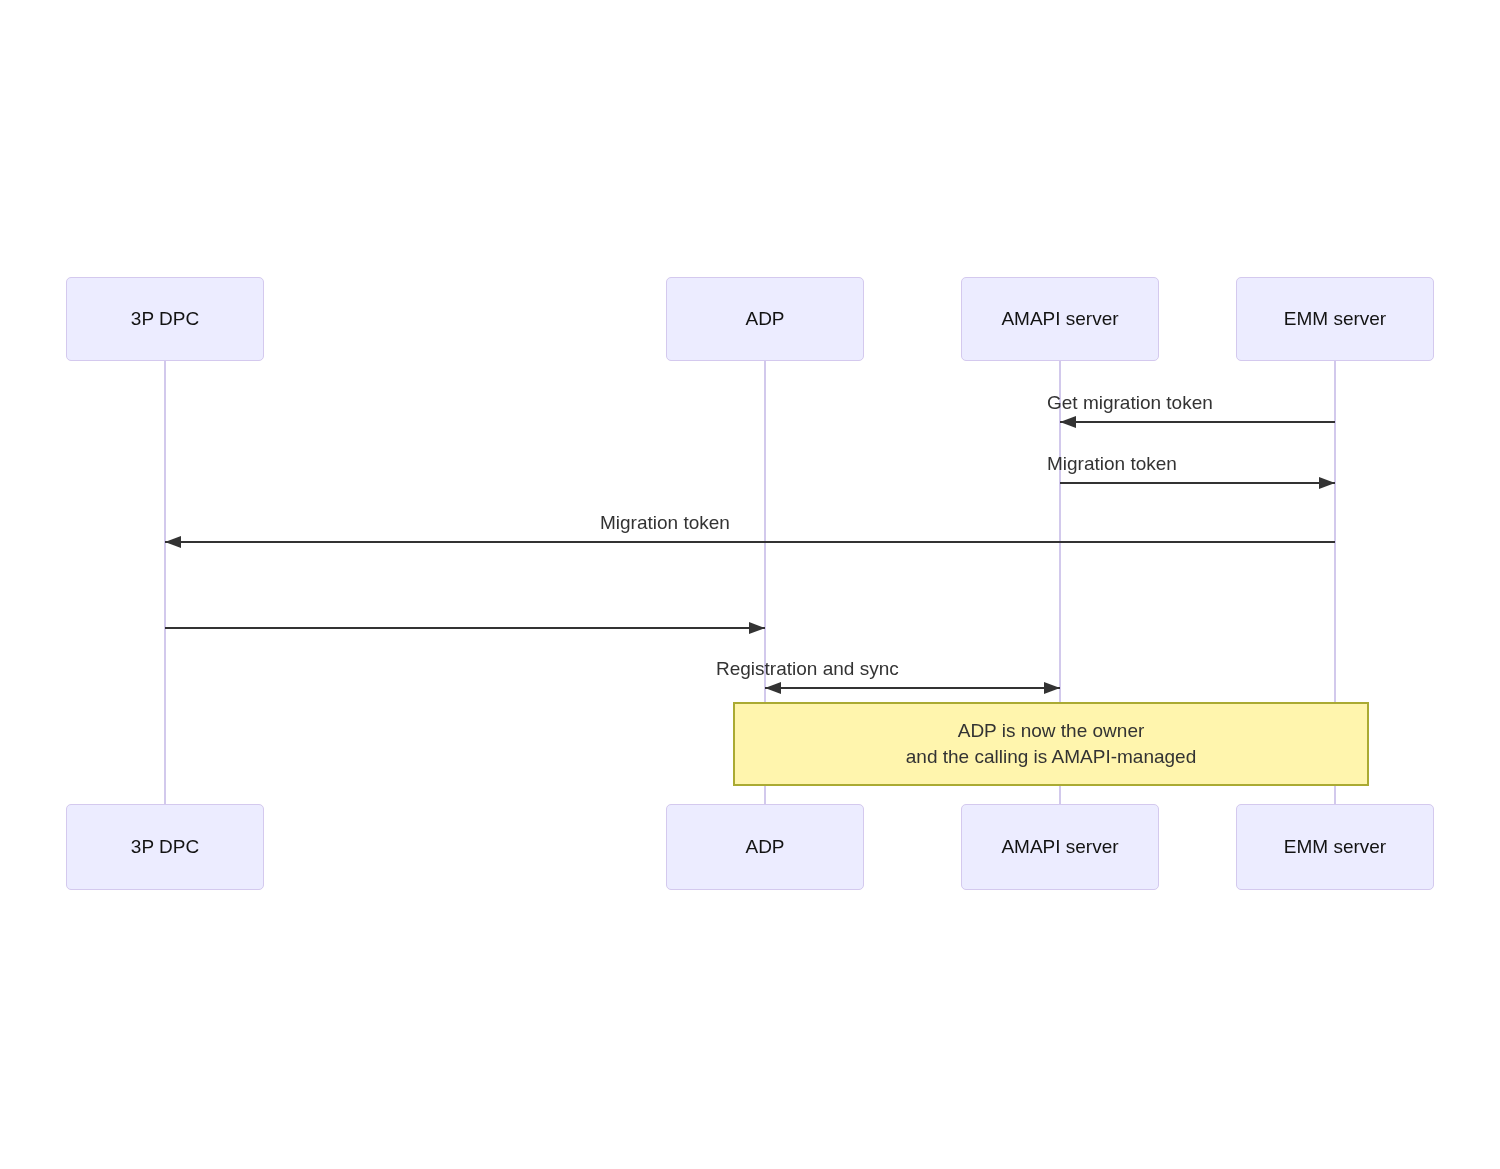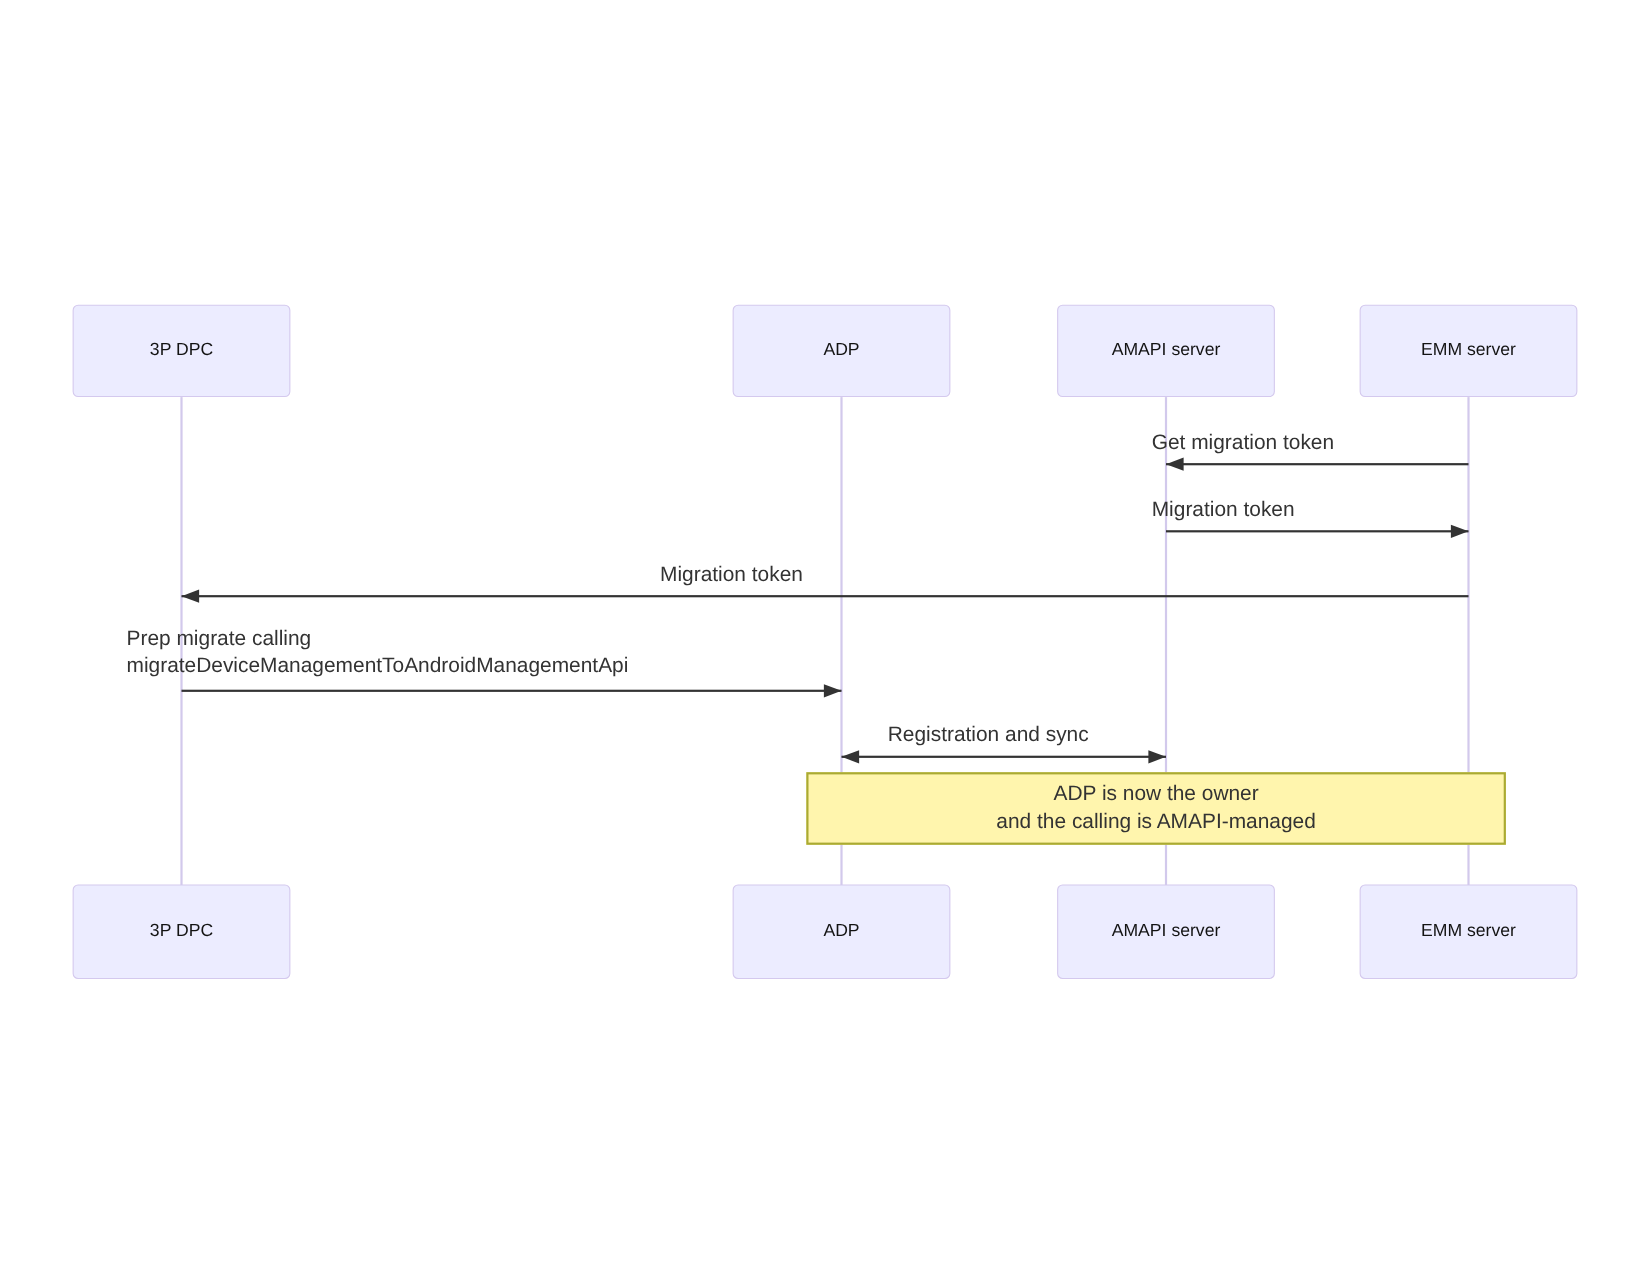--- a/index.html
+++ b/index.html
@@ -21,21 +21,21 @@
   .actor {
     position: absolute;
     width: 198px;
     box-sizing: border-box;
     background: #ececff;
     border: 1.5px solid #d4c9ee;
     border-radius: 5px;
     display: flex;
     align-items: center;
     justify-content: center;
-    font-size: 16px;
+    font-size: 19px;
     color: #131313;
   }
   .actor.top { top: 277px; height: 84px; }
   .actor.bottom { top: 804px; height: 86px; }
   .msg-label {
     position: absolute;
     font-size: 19px;
     line-height: 25px;
     color: #333333;
     white-space: nowrap;
@@ -49,21 +49,21 @@
     position: absolute;
     width: 0; height: 0;
     border-top: 6px solid transparent;
     border-bottom: 6px solid transparent;
   }
   .ah.l { border-right: 16px solid #333333; }
   .ah.r { border-left: 16px solid #333333; }
   .note {
     position: absolute;
     left: 733px; top: 702px;
-    width: 636px; height: 66px;
+    width: 636px; height: 84px;
     box-sizing: border-box;
     background: #fff5ad;
     border: 2px solid #aaaa33;
     display: flex;
     flex-direction: column;
     align-items: center;
     justify-content: center;
     font-size: 19px;
     line-height: 26px;
     color: #333333;
@@ -98,28 +98,24 @@
   <div class="ah l" style="left:1060px; top:416px"></div>
 
   <div class="msg-label" style="left:1047px; top:451px; width:300px">Migration token</div>
   <div class="msg-line" style="left:1060px; top:482px; width:275px"></div>
   <div class="ah r" style="left:1319px; top:477px"></div>
 
   <div class="msg-label" style="left:600px; top:510px; width:300px">Migration token</div>
   <div class="msg-line" style="left:165px; top:541px; width:1170px"></div>
   <div class="ah l" style="left:165px; top:536px"></div>
 
-  <div class="msg-label" style="left:115px; top:568px; width:700px">
-    <div>Prep migrate calling</div>
-    <div>migrateDeviceManagementToAndroidManagementApi</div>
-  </div>
   <div class="msg-line" style="left:165px; top:627px; width:600px"></div>
   <div class="ah r" style="left:749px; top:622px"></div>
 
-  <div class="msg-label" style="left:807px; top:656px; width:300px">Registration and sync</div>
+  <div class="msg-label" style="left:716px; top:656px; width:300px">Registration and sync</div>
   <div class="msg-line" style="left:765px; top:687px; width:295px"></div>
   <div class="ah l" style="left:765px; top:682px"></div>
   <div class="ah r" style="left:1044px; top:682px"></div>
 
   <div class="note">
     <div>ADP is now the owner</div>
     <div>and the calling is AMAPI-managed</div>
   </div>
 
   <div class="actor bottom" style="left:66px">

